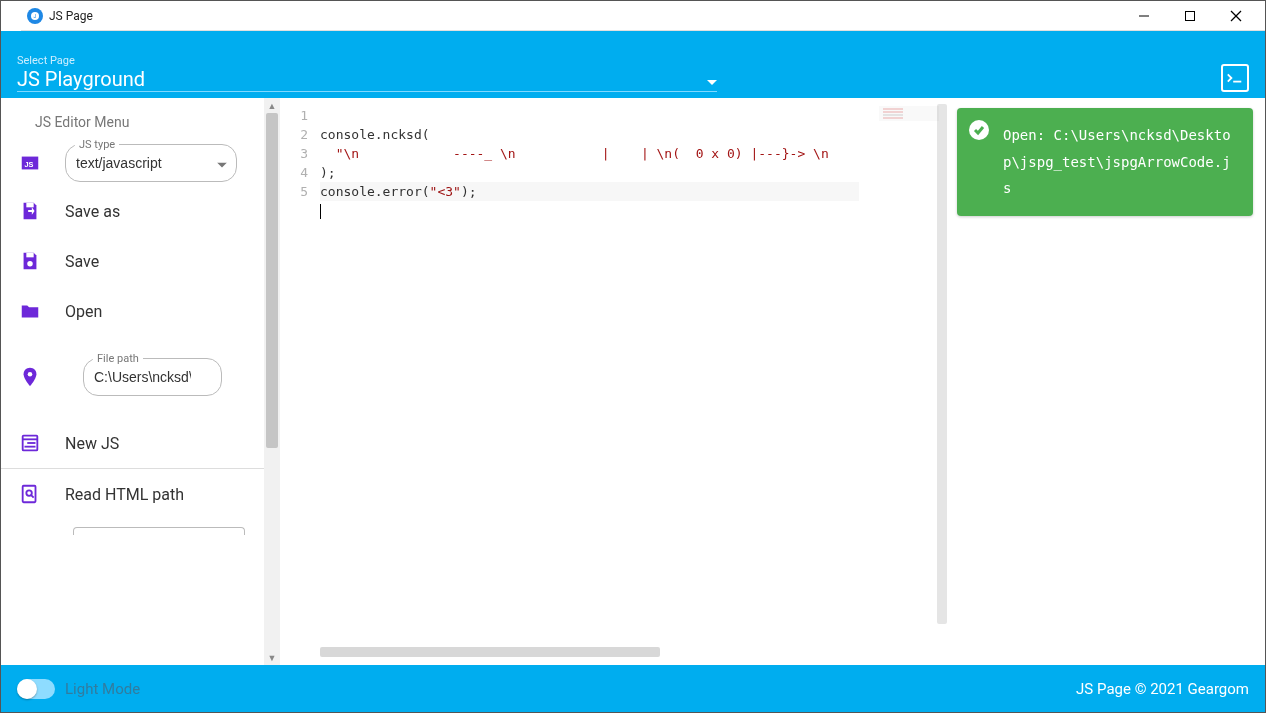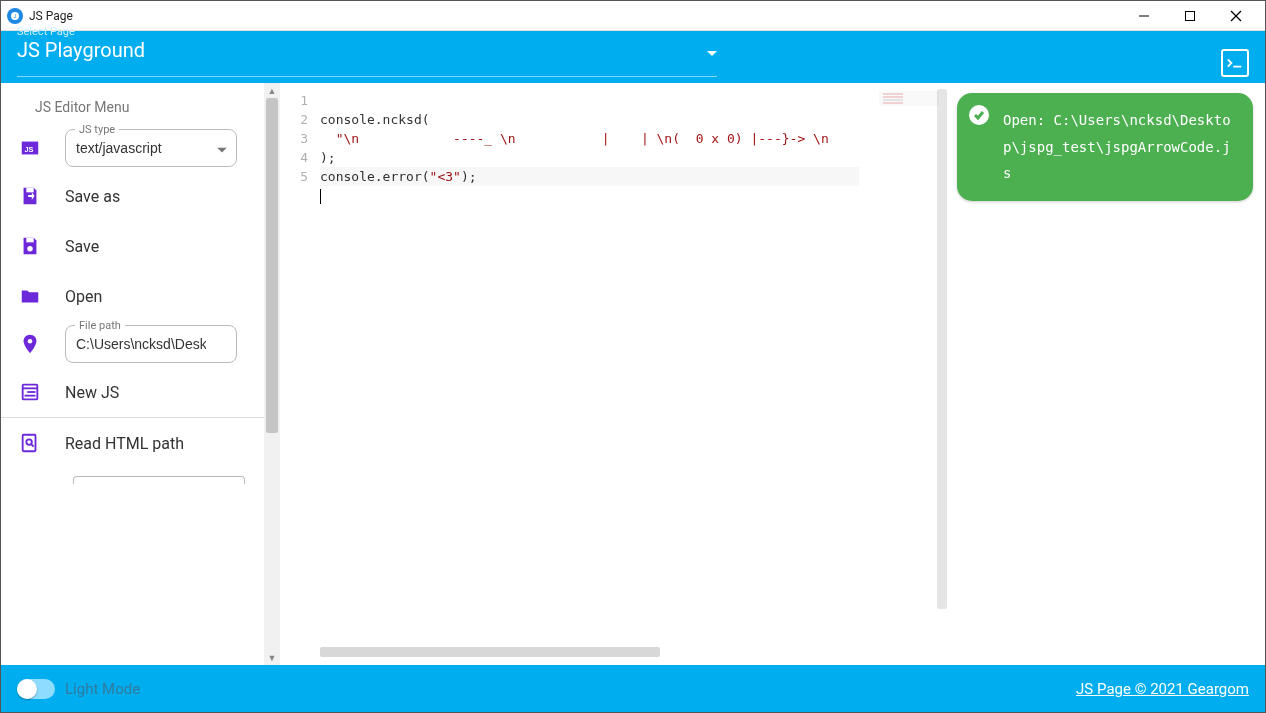--- a/index.html
+++ b/index.html
@@ -1,45 +1,45 @@
 <!DOCTYPE html>
 <html><head>
 <meta charset="utf-8">
 <style>
   * { box-sizing: border-box; margin: 0; padding: 0; }
   html, body { width: 1266px; height: 713px; font-family: "Segoe UI", Roboto, Arial, sans-serif; overflow: hidden; background:#fff; }
   .window { width:100%; height:100%; border:1px solid #555; display:flex; flex-direction:column; }
   
-  .titlebar { height:30px; background:#fff; display:flex; align-items:center; padding:0 6px; border-bottom:1px solid #e0e0e0; }
+  .titlebar { height:30px; background:#fff; display:flex; align-items:center; padding:0 6px; border-bottom:1px solid #e0e0e0;margin-left:20px; }
   .titlebar .app-icon { width:16px; height:16px; border-radius:50%; background:#1e88e5; margin-right:6px; display:flex; align-items:center; justify-content:center; }
   .titlebar .app-icon svg { width:10px; height:10px; }
   .titlebar .title { font-size:12px; color:#222; }
   .titlebar .win-ctrls { margin-left:auto; display:flex; }
   .titlebar .win-ctrl { width:46px; height:30px; display:flex; align-items:center; justify-content:center; }
   .titlebar .win-ctrl svg { width:12px; height:12px; }
   
-  .appbar { background:#00adef; color:#fff; display:flex; align-items:flex-end; padding:6px 16px 6px 16px; height:52px; position:relative; }
+  .appbar { background:#00adef; color:#fff; display:flex; align-items:flex-end; padding:6px 16px 6px 16px; height:67px; position:relative; }
   .appbar .select-wrap { display:flex; flex-direction:column; }
   .appbar .select-label { font-size:11px; color:#cceeff; }
-  .appbar .page-title { font-size:20px; font-weight:400; border-bottom:1px solid #7fd8ff; width:700px; display:flex; align-items:center; justify-content:space-between; padding-bottom:14px; }
+  .appbar .page-title { font-size:20px; font-weight:400; border-bottom:1px solid #7fd8ff; width:700px; display:flex; align-items:center; justify-content:space-between; padding-bottom:0; }
   .appbar .page-title .chev { margin-left:auto; }
   .appbar .run-icon { margin-left:auto; width:28px; height:28px; border:2px solid #fff; border-radius:3px; display:flex; align-items:center; justify-content:center; }
   .appbar .run-icon svg { width:18px; height:14px; fill:none; stroke:#fff; stroke-width:2; }
   
   .body { flex:1; display:flex; min-height:0; }
   .sidebar { width:263px; background:#fff; display:flex; flex-direction:column; overflow:hidden; }
   .sidebar-inner { flex:1; overflow-y:auto; padding-bottom:16px; }
   .divider { height:1px; background:#ddd; }
   .section-title { font-size:14px; color:#777; padding:16px 18px 10px 34px; }
   .menu-item { display:flex; align-items:center; padding:14px 18px; gap:24px; cursor:pointer; }
   .menu-item .mi-icon { width:22px; height:22px; color:#6d28d9; flex-shrink:0;text-align:center; }
   .menu-item .mi-label { font-size:16px; color:#333; }
   .field-wrap { margin:8px 0 10px 72px; width:172px; position:relative; }
   .field-wrap .field-label { position:absolute; top:-6px; left:10px; background:#fff; padding:0 4px; font-size:11px; color:#777; }
-  .field-wrap .field-input { width:100%; border:1px solid #bbb; border-radius:8px; padding:10px 30px 10px 10px; font-size:14px; color:#333; }
+  .field-wrap .field-input { width:100%; border:1px solid #bbb; border-radius:15px; padding:10px 30px 10px 10px; font-size:14px; color:#333; }
   .field-wrap .chev { position:absolute; right:10px; top:50%; transform:translateY(-50%); }
   
   .scrollcol { width:16px; background:#f1f1f1; position:relative; }
   .scrollcol .thumb { position:absolute; left:2px; right:2px; top:15px; height:335px; background:#c5c5c5; border-radius:2px; }
   .scrollcol .arrow { position:absolute; left:0; right:0; height:15px; display:flex; align-items:center; justify-content:center; color:#888; font-size:9px; }
   .scrollcol .arrow.top { top:0; }
   .scrollcol .arrow.bot { bottom:0; }
   
   .editor { flex:1; display:flex; flex-direction:column; background:#fff; position:relative; min-width:0; }
   .editor-body { flex:1; display:flex; padding:8px 0 0 0; overflow:hidden; position:relative; }
@@ -50,29 +50,29 @@
   .code .cursor { display:inline-block; width:1px; height:15px; background:#000; vertical-align:middle; }
   .minimap { position:absolute; top:8px; right:10px; width:60px; height:15px; background:#f5f5f5; opacity:0.5; }
   .minimap::before { content:""; position:absolute; top:2px; left:4px; width:20px; height:2px; background:#c33; box-shadow:0 3px 0 #c33, 0 6px 0 #888, 0 9px 0 #c33; opacity:0.4; }
   .hscroll { height:14px; background:#fff; position:relative; margin:0 10px 6px 40px; }
   .hscroll .track { position:absolute; inset:0; background:#fff; }
   .hscroll .hthumb { position:absolute; left:0; top:2px; height:10px; width:340px; background:#d8d8d8; border-radius:2px; }
   .editor .vscroll { position:absolute; top:6px; right:0; bottom:22px; width:14px; }
   .editor .vscroll .vthumb { position:absolute; top:0; left:2px; right:2px; height:520px; background:rgba(0,0,0,0.1); border-radius:2px; }
   
   .rightpanel { width:316px; padding:10px 12px 0 8px; background:#fff; }
-  .toast { background:#4caf50; color:#fff; border-radius:15px; padding:14px 16px 14px 46px; font-family:Consolas,monospace; font-size:14px; line-height:1.9; position:relative; box-shadow:0 1px 3px rgba(0,0,0,0.2); word-break:break-all; }
+  .toast { background:#4caf50; color:#fff; border-radius:4px; padding:14px 16px 14px 46px; font-family:Consolas,monospace; font-size:14px; line-height:1.9; position:relative; box-shadow:0 1px 3px rgba(0,0,0,0.2); word-break:break-all; }
   .toast .check { position:absolute; left:12px; top:12px; width:20px; height:20px; border-radius:50%; background:#fff; display:flex; align-items:center; justify-content:center; }
   .toast .check svg { width:12px; height:12px; stroke:#4caf50; stroke-width:3; fill:none; }
   
   .footer { height:47px; background:#00adef; display:flex; align-items:center; padding:0 16px; color:#fff; font-size:15px; }
   .toggle { width:38px; height:20px; background:#8edcff; border-radius:10px; position:relative; margin-right:10px; }
   .toggle .knob { position:absolute; left:0; top:0; width:20px; height:20px; background:#fff; border-radius:50%; box-shadow:0 1px 2px rgba(0,0,0,0.3); }
   .footer .mode { color:#317c9f; font-size:15px; }
-  .footer .copyright { margin-left:auto;text-decoration:underline; }
+  .footer .copyright { margin-left:auto; }
   svg.icon { width:100%; height:100%; }
 </style>
 </head>
 <body>
 
 <div class="window">
 
   <div class="titlebar">
     <div class="app-icon">
       <svg viewBox="0 0 10 10">
@@ -164,21 +164,21 @@
                 <path d="M3 6h6l2 2h10v11H3z"></path>
               </svg></span>
           <span class="mi-label">Open</span>
         </div>
 
         <div class="menu-item" style="padding-top:4px;padding-bottom:4px;">
           <span class="mi-icon"><svg class="icon" viewBox="0 0 24 24" fill="currentColor">
                 <path d="M12 2C8 2 5 5 5 9c0 5 7 13 7 13s7-8 7-13c0-4-3-7-7-7z"></path>
                 <circle cx="12" cy="9" r="2.5" fill="#fff"></circle>
               </svg></span>
-          <div class="field-wrap" style="margin:0; width:172px;">
+          <div class="field-wrap" style="margin:18px; width:139px;">
             <span class="field-label">File path</span>
             <input class="field-input" value="C:\Users\ncksd\Desktop\jspg_test\jspgArrowCode.js" style="">
           </div>
         </div>
 
         <div class="menu-item">
           <span class="mi-icon"><svg class="icon" viewBox="0 0 24 24" fill="none" stroke="currentColor" stroke-width="2">
                 <rect x="4" y="4" width="16" height="16" rx="1"></rect>
                 <line x1="4" y1="8" x2="20" y2="8"></line>
                 <line x1="9" y1="12" x2="18" y2="12"></line>

